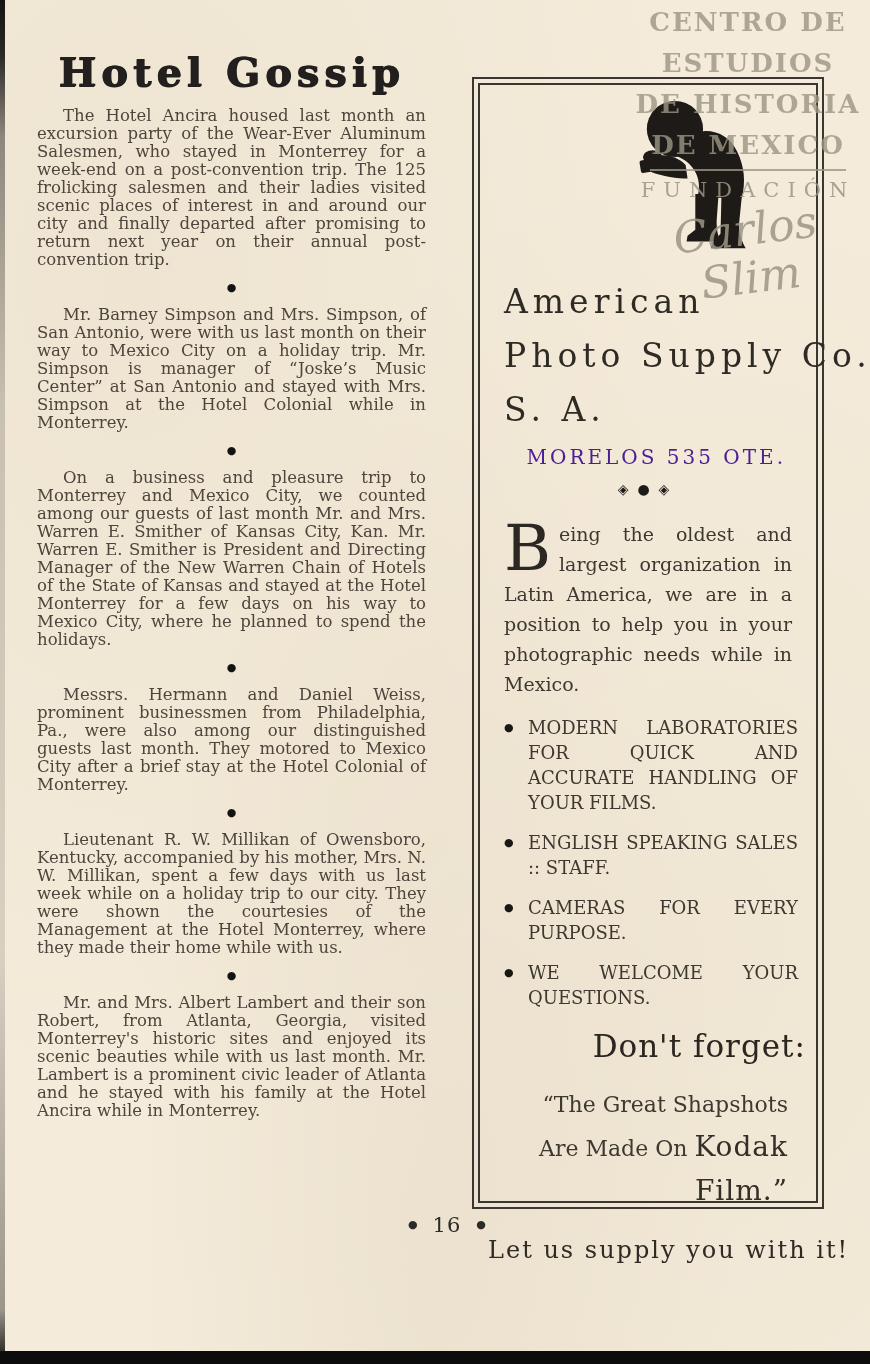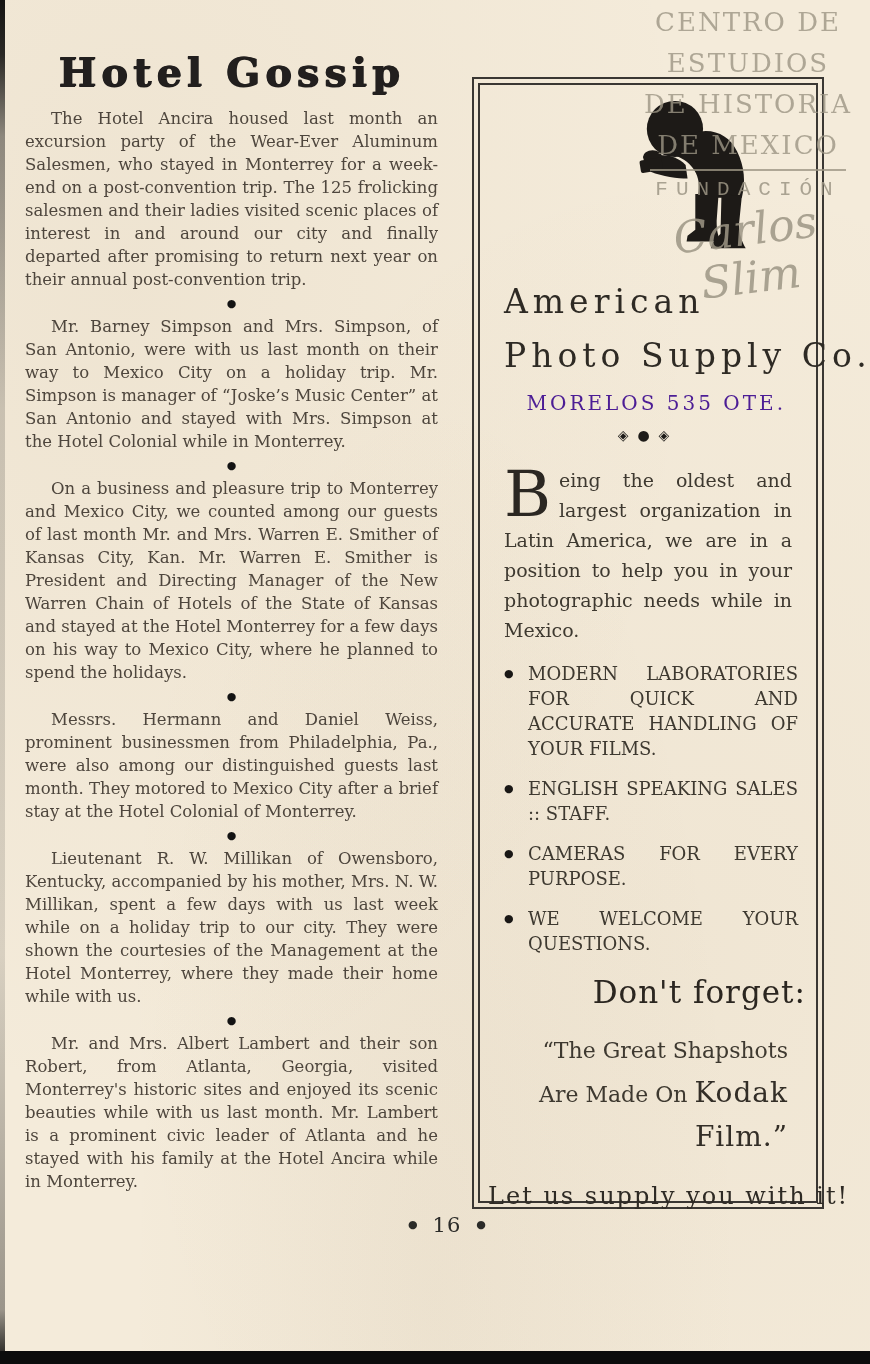--- a/index.html
+++ b/index.html
@@ -16,33 +16,33 @@
     position:absolute;left:0;top:0;width:5px;height:100%;z-index:6;
     background:linear-gradient(180deg,
       #151412 0%, rgba(21,20,18,0.9) 4%, rgba(21,20,18,0.45) 10%,
       rgba(21,20,18,0.18) 30%, rgba(21,20,18,0.12) 70%,
       rgba(21,20,18,0.4) 96%, #151412 100%);
   }
   .bottom-bar{position:absolute;left:0;bottom:0;width:100%;height:13px;background:#0c0c0c;z-index:6;}
 
   
   .watermark{position:absolute;top:2px;right:0;width:244px;text-align:center;z-index:5;color:#9d9685;pointer-events:none;}
-  .wline{font-size:26px;line-height:41px;letter-spacing:2px;opacity:0.8;}
+  .wline{font-size:26px;line-height:41px;letter-spacing:2px;opacity:0.8;font-weight:bold;}
   .wrule{border-top:2px solid rgba(157,150,133,0.8);width:196px;margin:3px auto 3px;}
-  .wfund{font-size:21px;letter-spacing:8px;line-height:32px;opacity:0.85;font-family:Liberation Mono, monospace;}
+  .wfund{font-size:21px;letter-spacing:8px;line-height:32px;opacity:0.85;}
   .wsig{font-size:44px;font-style:italic;transform:rotate(-7deg);margin-top:0;opacity:0.85;line-height:48px;}
 
   
   .article{position:absolute;left:25px;top:48px;width:413px;color:#4e463d;z-index:2;}
   .article-title{
     font-size:40px;font-weight:bold;letter-spacing:5px;color:#221f1e;
     text-align:center;margin:0 0 12px 0;
     text-shadow:1px 0 currentColor, 0 1px currentColor;
   }
-  .para{font-size:16.5px;line-height:23px;text-align:justify;text-indent:26px;margin:0;}
+  .para{font-size:16.5px;line-height:18px;text-align:justify;text-indent:26px;margin:12px;}
   .sep{text-align:center;font-size:11px;line-height:13px;margin:6px 0 5px;color:#131313;}
 
   
   .ad-frame{position:absolute;left:472px;top:77px;width:348px;height:1128px;border:2px solid #3a3733;z-index:2;background:transparent;}
   .ad-inner{position:absolute;top:4px;left:4px;right:4px;bottom:4px;border:2px solid #3a3733;}
   .mascot{display:block;width:162px;height:160px;margin:12px 30px 0 auto;}
   .company{margin:18px 0 8px 24px;color:#2e2a24;}
   .company-line{font-size:33px;line-height:54px;letter-spacing:5px;white-space:nowrap;}
   .address{text-align:right;margin:0 30px 0 0;font-size:20px;letter-spacing:3px;color:#4c1d95;}
   .ornament{text-align:center;font-size:14px;letter-spacing:9px;margin:12px 0 0 0;color:#1d1b18;}
@@ -102,20 +102,21 @@
         <ellipse cx="26" cy="62" rx="10" ry="7"></ellipse>
         <rect x="13" y="64" width="23" height="13" rx="2" transform="rotate(-9 24 70)"></rect>
         <path d="M70,100 L94,100 L92,128 C92,137 93,142 96,149 L61,149 L62,143 L70,137 Z"></path>
         <path d="M97,100 L118,102 L115,132 C115,141 118,149 122,156 L86,156 L88,150 L96,141 Z"></path>
       </g>
     </svg>
 
     <div class="company">
       <div class="company-line">American</div>
       <div class="company-line">Photo Supply Co.</div>
+      <div class="company-line">S. A.</div>
     </div>
 
     <div class="address">MORELOS 535 OTE.</div>
 
     <div class="ornament">◈●◈</div>
 
     <p class="intro"><span class="dropcap">B</span><span>eing the oldest and largest organization in Latin America, we are in a position to help you in your photographic needs while in Mexico.</span></p>
 
     <div class="bullets">
       <div class="bullet-item">

